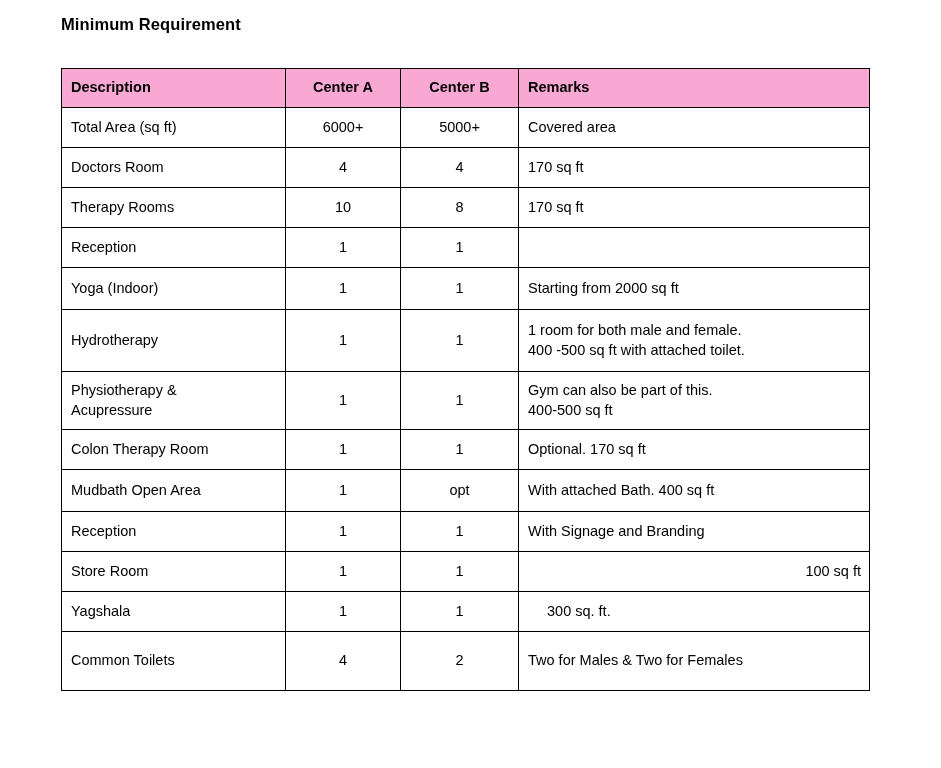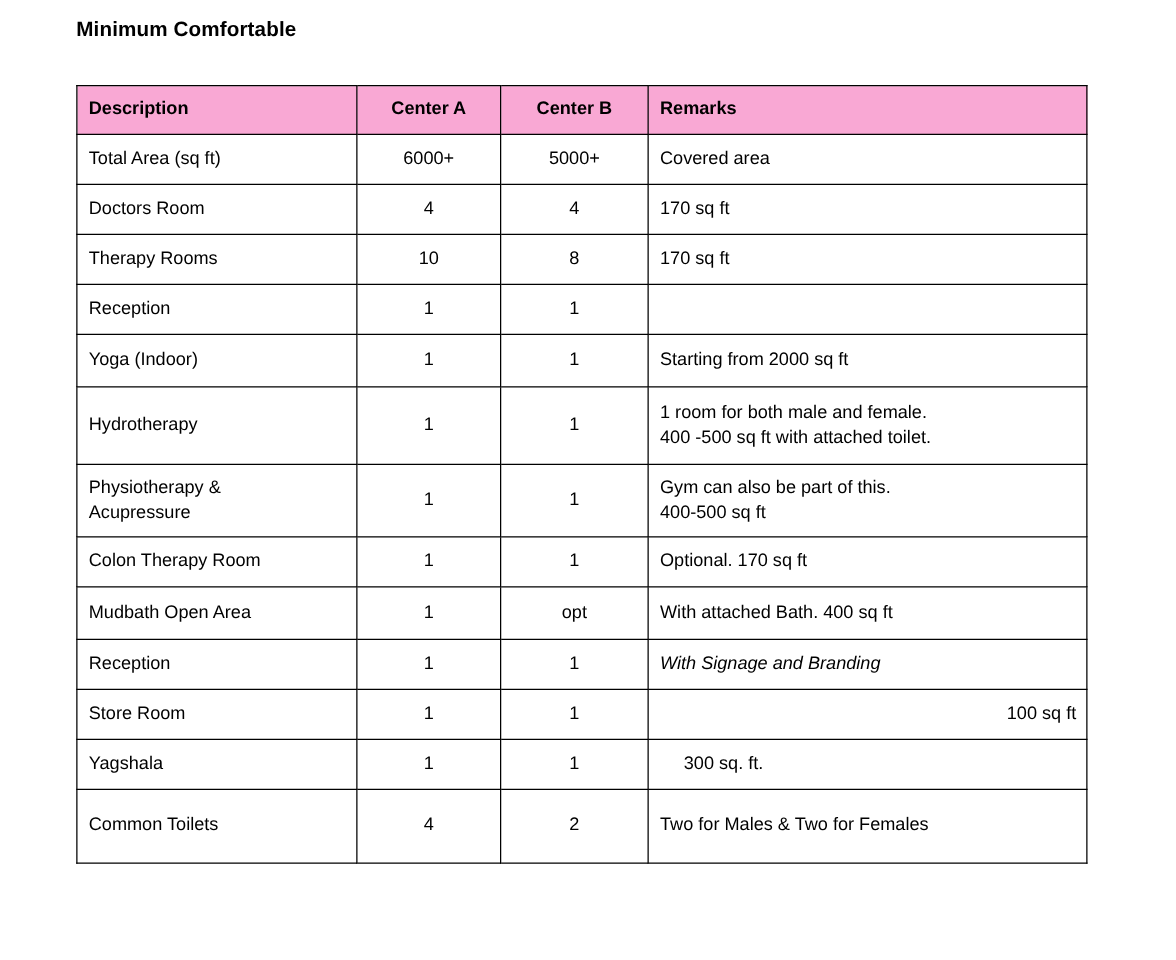--- a/index.html
+++ b/index.html
@@ -83,21 +83,21 @@
   tr.r-h42 td { height: 42px; }
   tr.r-h62 td { height: 62px; }
   tr.r-h58 td { height: 58px; }
   tr.r-h59 td { height: 59px; }
 </style>
 </head>
 <body>
 
 <div class="page">
 
-  <div class="doc-title">Minimum Comfortable</div>
+  <div class="doc-title">Minimum Requirement</div>
 
   <div class="table-wrap">
     <table class="req-table">
       <colgroup>
         <col class="c-desc">
         <col class="c-a">
         <col class="c-b">
         <col class="c-remark">
       </colgroup>
       <thead>
@@ -163,21 +163,21 @@
           <tr class="r-h42">
             <td class="desc" style="white-space: pre-line;">Mudbath Open Area</td>
             <td class="num">1</td>
             <td class="num">opt</td>
             <td class="remark" style="white-space: pre-line;">With attached Bath. 400 sq ft</td>
           </tr>
           <tr class="r-h40">
             <td class="desc" style="white-space: pre-line;">Reception</td>
             <td class="num">1</td>
             <td class="num">1</td>
-            <td class="remark" style="white-space: pre-line; font-style: italic;">With Signage and Branding</td>
+            <td class="remark" style="white-space: pre-line;">With Signage and Branding</td>
           </tr>
           <tr class="r-h40">
             <td class="desc" style="white-space: pre-line;">Store Room</td>
             <td class="num">1</td>
             <td class="num">1</td>
             <td class="remark" style="white-space: pre-line; text-align: right;">100 sq ft</td>
           </tr>
           <tr class="r-h40">
             <td class="desc" style="white-space: pre-line;">Yagshala</td>
             <td class="num">1</td>

